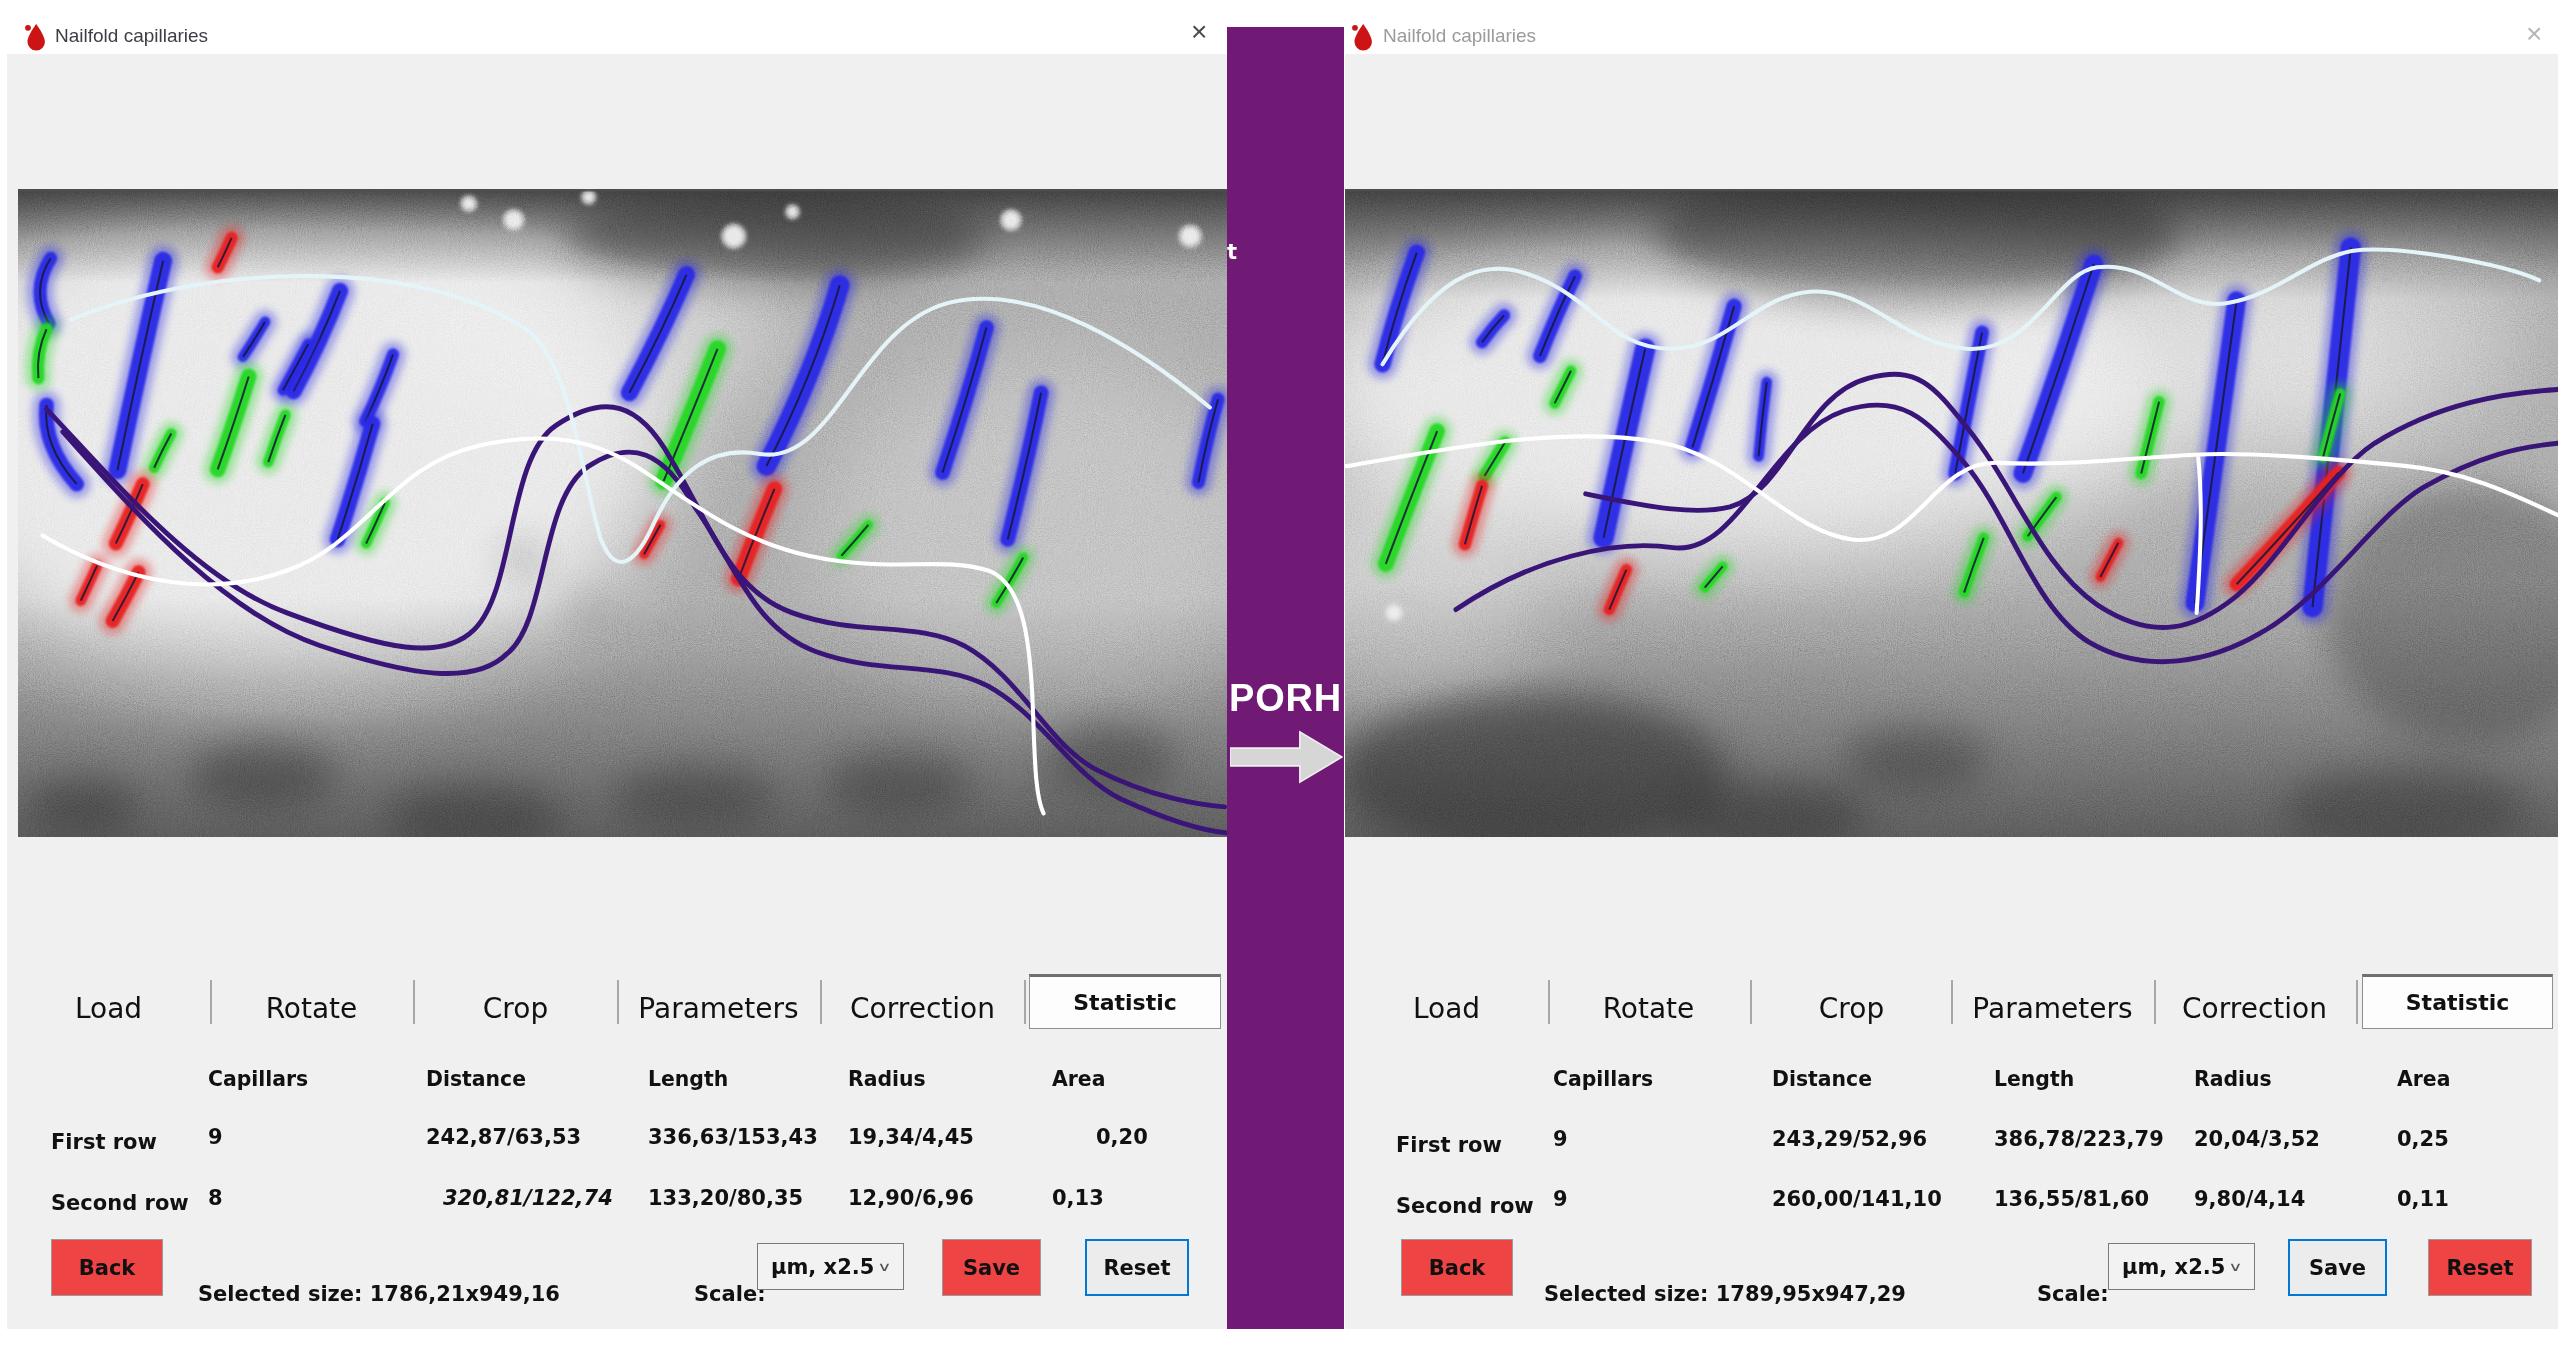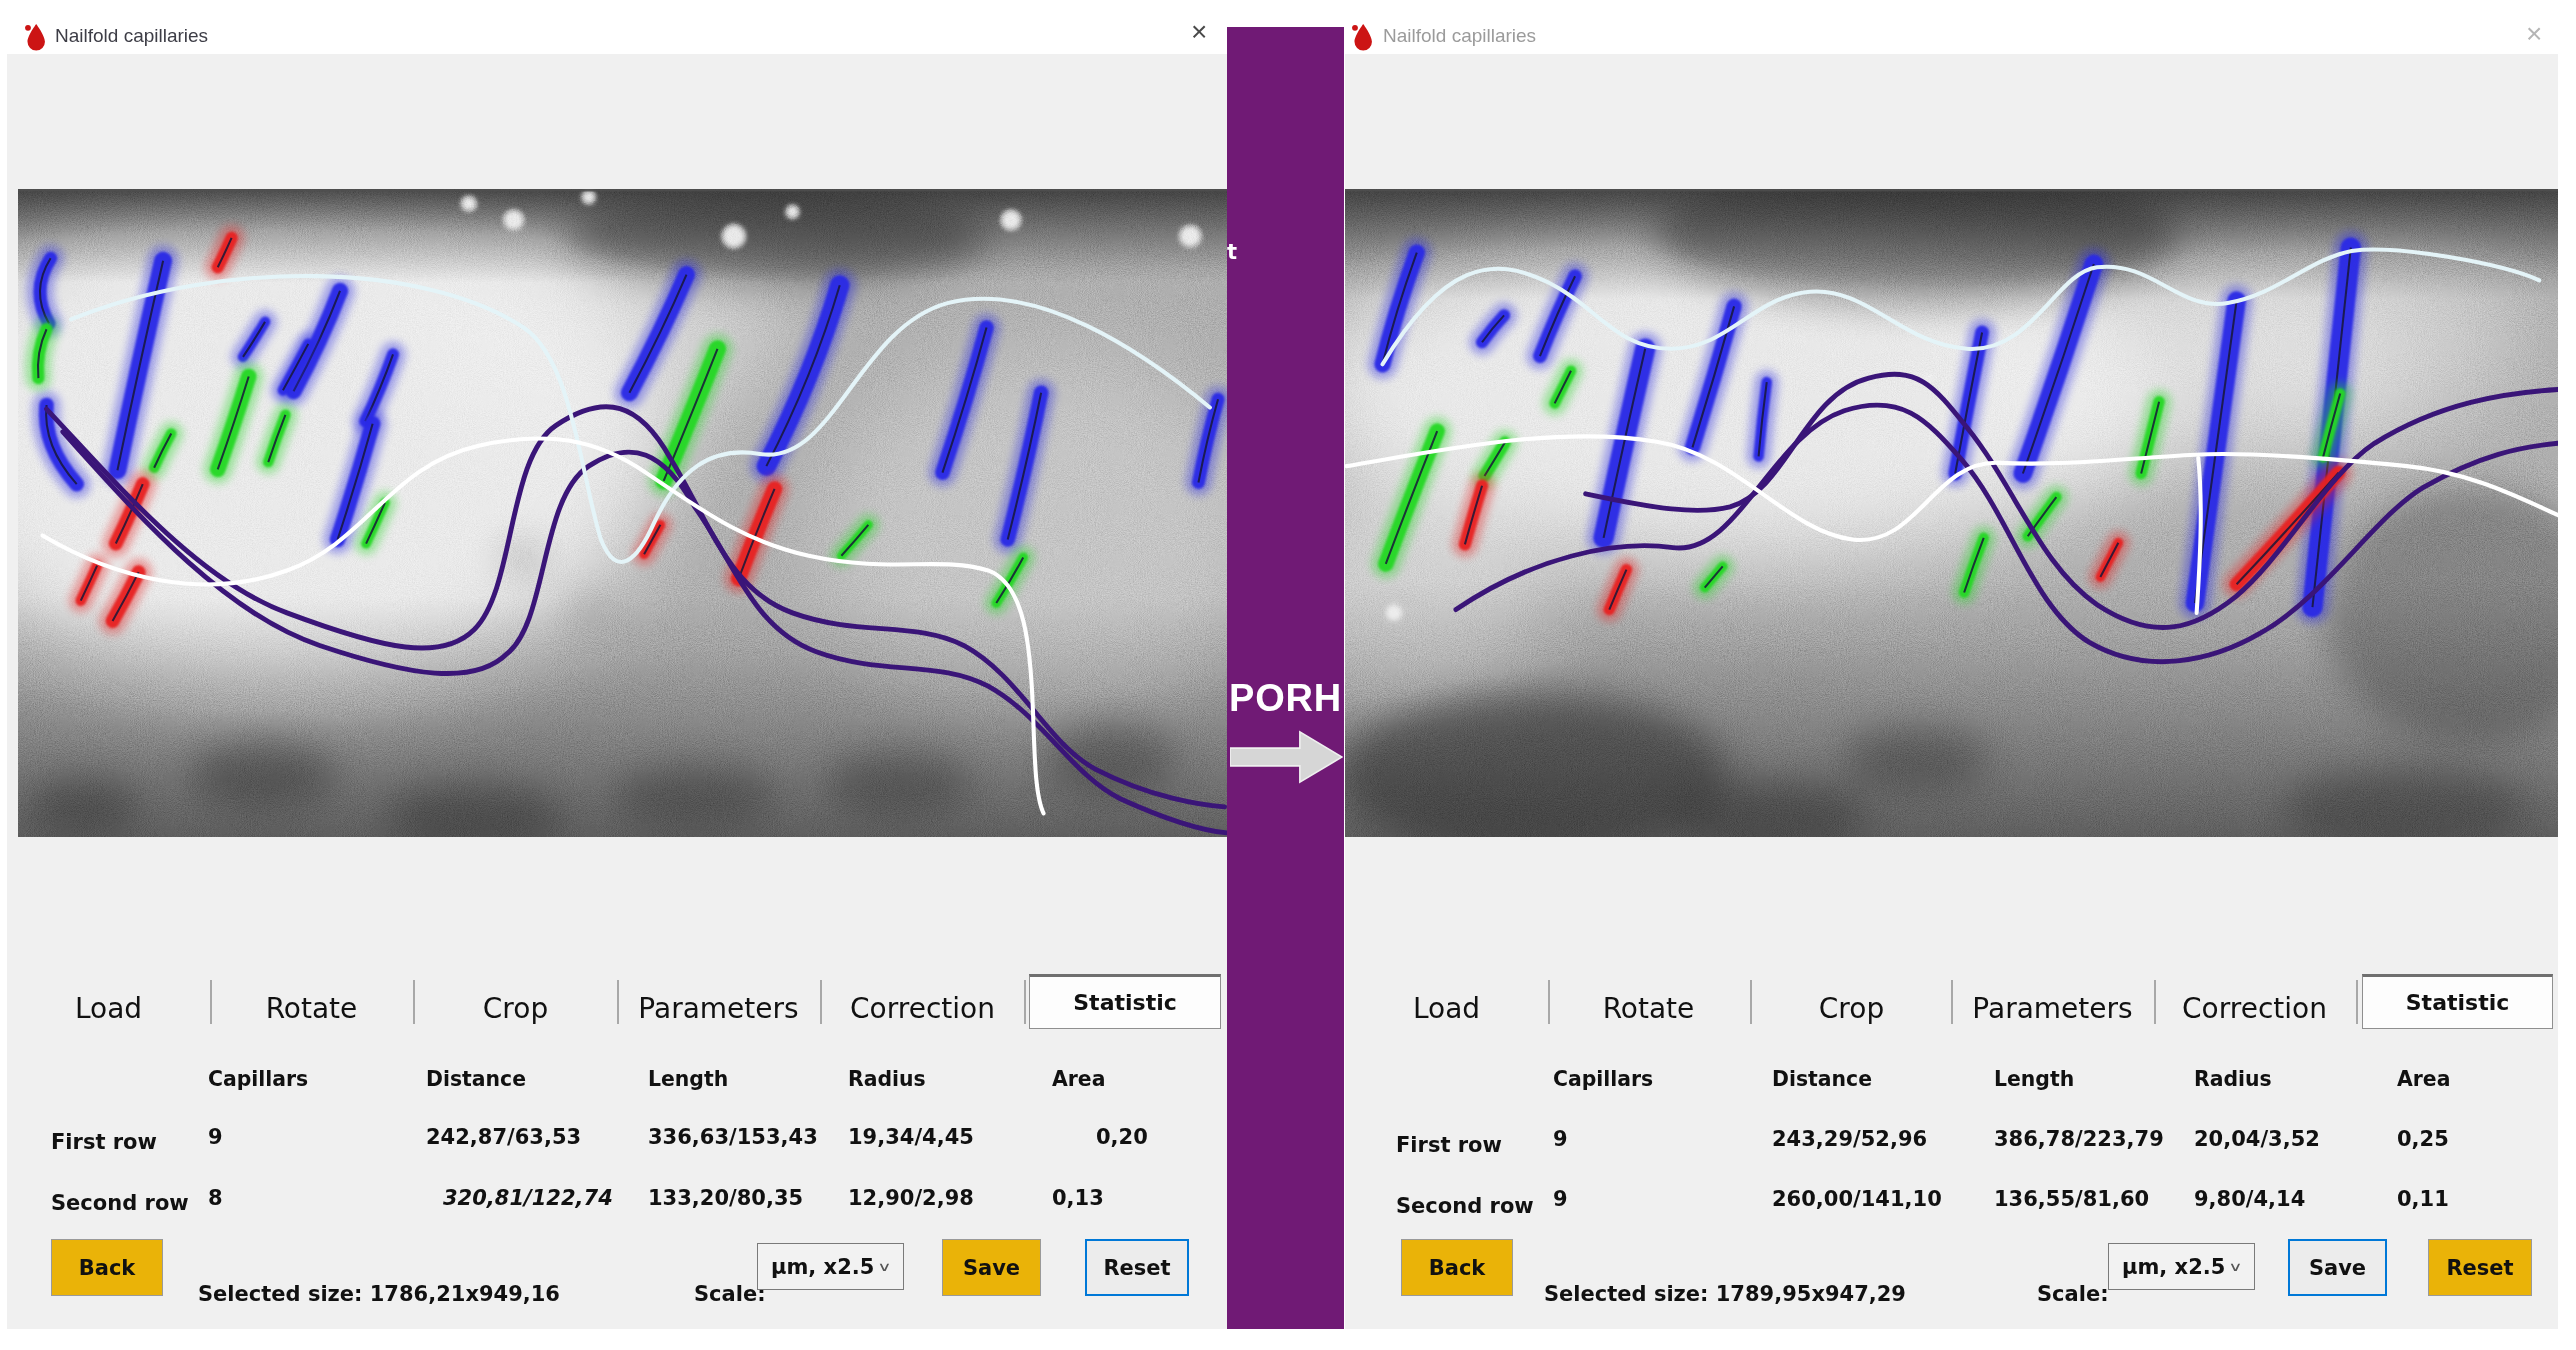--- a/index.html
+++ b/index.html
@@ -12,21 +12,21 @@
   .title-text.inactive{color:#9b9b9b;}
   .close-x{font-family:"Liberation Sans",sans-serif;font-size:28px;line-height:28px;color:#4a4a4a;z-index:3;cursor:default;}
   .close-x.inactive{color:#b5b5b5;}
   .tab-label{font-size:28px;font-weight:normal;color:#111;text-align:center;z-index:10;}
   .tab-sep{width:1.6px;background:#a8a8a8;z-index:10;}
   .tab-selected{background:#fdfdfd;border:0.8px solid #8f8f8f;border-top:3.3px solid #6f6f6f;
                 box-sizing:border-box;z-index:10;display:flex;align-items:center;justify-content:center;
                 font-size:22px;font-weight:bold;color:#111;}
   .th{font-size:20.4px;font-weight:bold;color:#111;z-index:10;white-space:nowrap;}
   .td{font-size:21px;font-weight:bold;color:#111;z-index:10;white-space:nowrap;}
-  .btn{background:#eab308;border:0.8px solid #9a9a9a;box-sizing:border-box;z-index:10;
+  .btn{background:#ef4444;border:0.8px solid #9a9a9a;box-sizing:border-box;z-index:10;
        display:flex;align-items:center;justify-content:center;font-size:21px;font-weight:bold;color:#111;}
   .btn.focused{border:2.4px solid #0078d7;background:#ececec;}
   .ftext{font-size:21px;font-weight:bold;color:#111;z-index:10;white-space:nowrap;margin-top:26px;}
   .dropdown{background:#f2f2f2;border:0.8px solid #7a7a7a;box-sizing:border-box;z-index:10;
             display:flex;align-items:center;font-size:21px;font-weight:bold;color:#111;}
   .dd-text{padding-left:13px;flex:1;}
   .dd-chev{padding-right:11.4px;font-size:19.6px;color:#555;font-weight:normal;transform:scaleY(.65);}
   #divider{background:#701a75;z-index:50;}
   #porh{width:100%;text-align:center;color:#fff;font-size:38px;font-weight:bold;letter-spacing:0.8px;
         font-family:"Liberation Sans",sans-serif;z-index:51;}
@@ -296,21 +296,21 @@
   <div class="abs td" style="left:208px;top:1125px;">9</div>
   <div class="abs td" style="left:426px;top:1125px;">242,87/63,53</div>
   <div class="abs td" style="left:648px;top:1125px;">336,63/153,43</div>
   <div class="abs td" style="left:848px;top:1125px;">19,34/4,45</div>
   <div class="abs td" style="left:1096px;top:1125px;">0,20</div>
 
   <div class="abs td" style="left:51px;top:1191px;">Second row</div>
   <div class="abs td" style="left:208px;top:1186px;">8</div>
   <div class="abs td" style="left:443px;top:1186px;font-style:italic;">320,81/122,74</div>
   <div class="abs td" style="left:648px;top:1186px;">133,20/80,35</div>
-  <div class="abs td" style="left:848px;top:1186px;">12,90/2,98</div>
+  <div class="abs td" style="left:848px;top:1186px;">12,90/6,96</div>
   <div class="abs td" style="left:1052px;top:1186px;">0,13</div>
 
   <div class="abs btn" style="left:51px;top:1239px;width:112px;height:57px;">Back</div>
   <div class="abs ftext" style="left:198px;top:1256px;">Selected size: 1786,21x949,16</div>
   <div class="abs ftext" style="left:694px;top:1256px;">Scale:</div>
   <div class="abs dropdown" style="left:757px;top:1243px;width:147px;height:47px;">
     <span class="dd-text">μm, x2.5</span>
     <span class="dd-chev">∨</span>
   </div>
   <div class="abs btn" style="left:942px;top:1239px;width:99px;height:57px;">Save</div>

